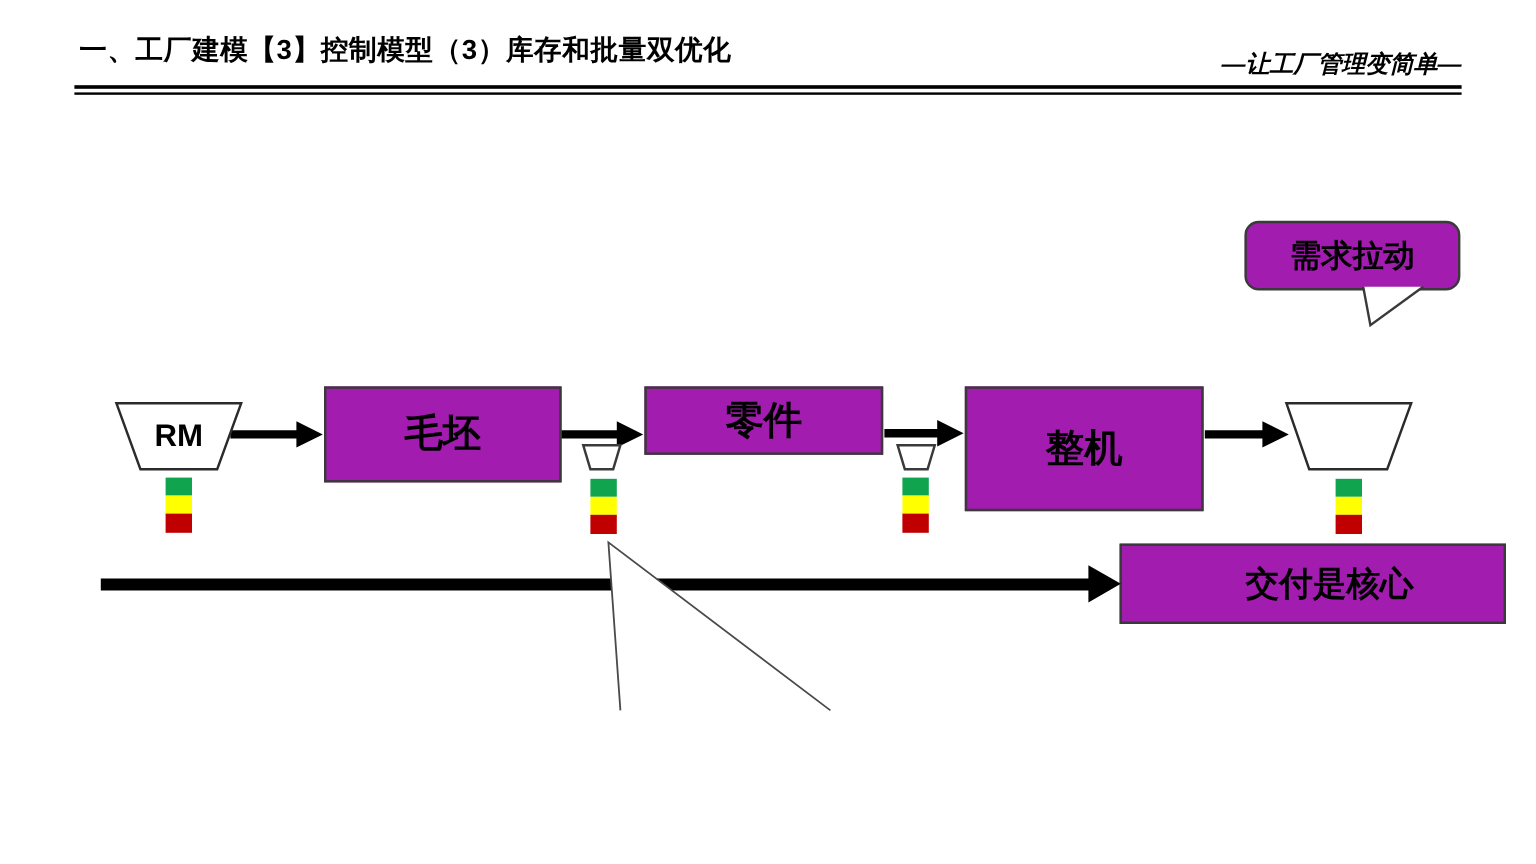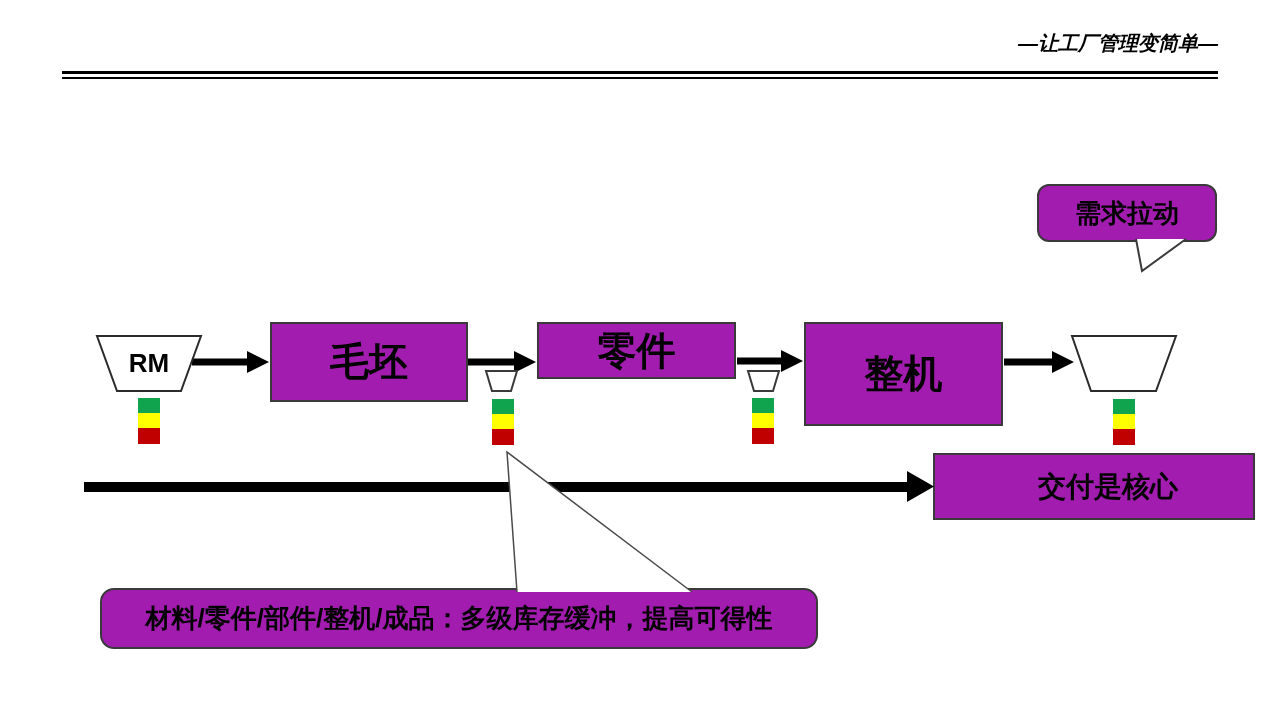--- a/index.html
+++ b/index.html
@@ -3,28 +3,28 @@
 <meta charset="utf-8">
 <style>
   html,body{margin:0;padding:0;background:#fff;}
   .slide{
     position:relative;width:1280px;height:720px;background:#ffffff;overflow:hidden;
     font-family:"Liberation Sans","DejaVu Sans",sans-serif;color:#000;
   }
   .abs{position:absolute;}
   
   .title{left:66px;top:26px;font-size:23px;font-weight:bold;letter-spacing:0.5px;white-space:nowrap;}
-  .slogan{right:62px;top:30px;font-size:20px;font-weight:bold;font-style:italic;white-space:nowrap;margin-left:28px;}
+  .slogan{right:62px;top:40px;font-size:20px;font-weight:bold;font-style:italic;white-space:nowrap;margin-left:28px;}
   .dbl-line{left:62px;top:71px;width:1156px;height:3px;border-top:3px solid #000;border-bottom:2px solid #000;}
   
   .node{
     background:#a21caf;border:2px solid #3a3a3a;display:flex;align-items:center;justify-content:center;
     box-sizing:border-box;z-index:1;
   }
-  .stage{font-size:39px;font-weight:bold;}
+  .stage{font-size:32px;font-weight:bold;}
   .box-stage1{left:270px;top:322px;width:198px;height:80px;}
   .box-stage2{left:537px;top:322px;width:199px;height:57px;}
   .box-stage3{left:804px;top:322px;width:199px;height:104px;}
   .box-delivery{left:933px;top:453px;width:322px;height:67px;font-size:28px;font-weight:bold;padding-left:28px;}
   .box-callout{left:100px;top:588px;width:718px;height:61px;border-radius:14px;font-size:26px;font-weight:bold;white-space:nowrap;}
   .box-bubble{left:1037px;top:184px;width:180px;height:58px;border-radius:12px;font-size:26px;font-weight:bold;}
   
   .trap-label{font-size:26px;font-weight:bold;z-index:10;display:flex;align-items:center;justify-content:center;text-align:center;}
   .lbl-rm{left:97px;top:336px;width:104px;height:55px;}
   .lbl-fg{left:1072px;top:336px;width:104px;height:55px;}
@@ -39,40 +39,38 @@
   .tl3{left:752px;top:398px;}
   .tl4{left:1113px;top:399px;}
   
   .overlay{left:0;top:0;width:1280px;height:720px;z-index:5;pointer-events:none;}
 </style>
 </head>
 <body>
 
 <div class="slide">
 
+  <div class="abs title">一、工厂建模【3】控制模型（3）库存和批量双优化</div>
   <div class="abs slogan">—让工厂管理变简单—</div>
   <div class="abs dbl-line"></div>
 
   <div class="abs node box-stage1">
     <span class="stage">毛坯</span>
   </div>
   <div class="abs node box-stage2">
     <span class="stage">零件</span>
   </div>
   <div class="abs node box-stage3">
     <span class="stage">整机</span>
   </div>
 
   <div class="abs node box-delivery">
     <span>交付是核心</span>
   </div>
 
-  <div class="abs node box-callout">
-    <span>材料/零件/部件/整机/成品：多级库存缓冲，提高可得性</span>
-  </div>
 
   <div class="abs node box-bubble">
     <span>需求拉动</span>
   </div>
 
   <div class="abs tl tl1">
     <div class="g" style="background-color: rgb(16, 164, 79);"></div>
     <div class="y" style="background-color: rgb(255, 255, 0);"></div>
     <div class="r" style="background-color: rgb(192, 0, 0);"></div>
   </div>

